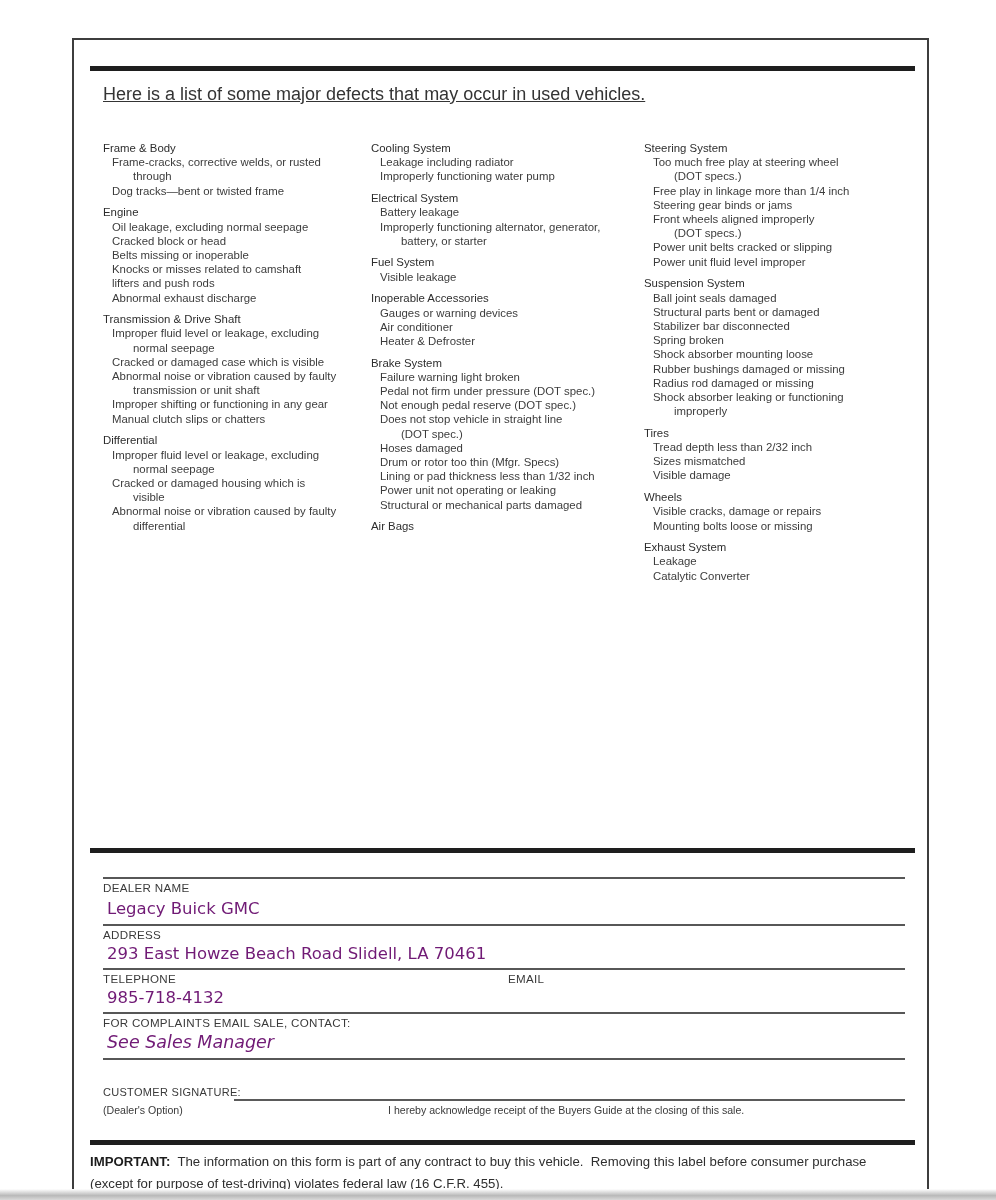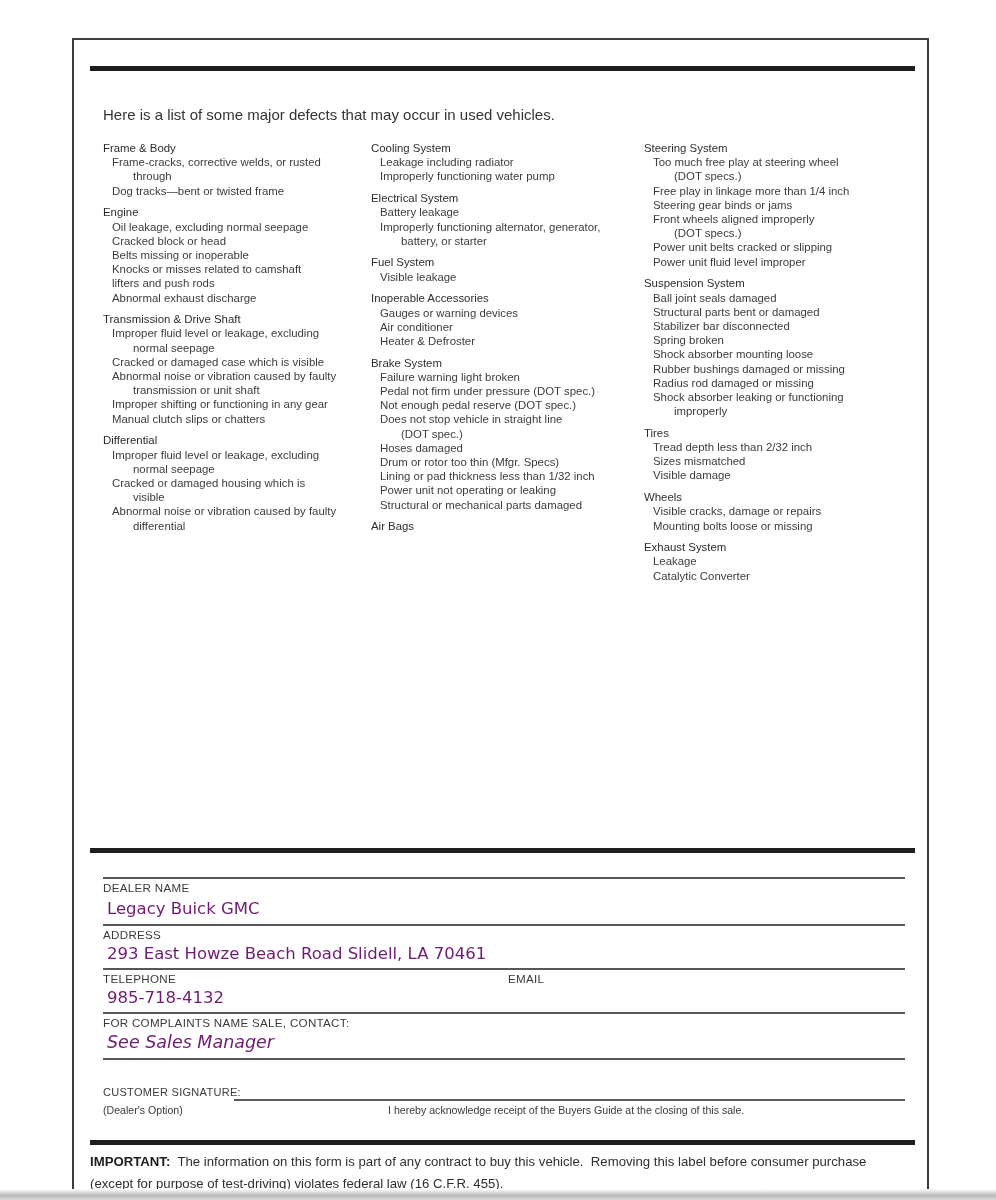--- a/index.html
+++ b/index.html
@@ -11,22 +11,23 @@
   }
   .frame{
     position:absolute;left:72px;top:38px;width:857px;height:1200px;
     border:2px solid #3d3d3d;border-bottom:none;box-sizing:border-box;
     background:#fff;
   }
   .bar{
     position:absolute;left:90px;width:825px;height:5px;background:#1e1e1e;
   }
   .intro{
-    position:absolute;left:103px;top:106px;font-size:15px;color:#343434;
+    position:absolute;left:103px;top:84px;font-size:18px;color:#343434;
     white-space:nowrap;
+    text-decoration:underline;
   }
   .col{
     position:absolute;top:141px;font-size:11.4px;line-height:14.2px;color:#3c3c3c;
   }
   .col-1{left:103px;width:262px;}
   .col-2{left:371px;width:268px;}
   .col-3{left:644px;width:266px;}
   .ln{white-space:nowrap;}
   .h{font-weight:normal;color:#2d2d2d;margin-top:7.5px;}
   .col .h:first-child{margin-top:0;}
@@ -170,21 +171,21 @@
 <div class="flabel" style="left:103px;top:928px;">ADDRESS</div>
 <div class="fvalue" style="left:107px;top:944px;">293 East Howze Beach Road Slidell, LA 70461</div>
 
 <div class="fline" style="top:968px;"></div>
 <div class="flabel" style="left:103px;top:972px;">TELEPHONE</div>
 <div class="flabel" style="left:508px;top:972px;">EMAIL</div>
 <div class="fvalue" style="left:107px;top:988px;">985-718-4132</div>
 <div class="fvalue" style="left:512px;top:988px;"></div>
 
 <div class="fline" style="top:1012px;"></div>
-<div class="flabel" style="left:103px;top:1016px;">FOR COMPLAINTS NAME SALE, CONTACT:</div>
+<div class="flabel" style="left:103px;top:1016px;">FOR COMPLAINTS EMAIL SALE, CONTACT:</div>
 <div class="fvalue" style="left:107px;top:1032px;font-size:17.5px;font-style:italic;">See Sales Manager</div>
 <div class="fline" style="top:1058px;"></div>
 
 <div class="sig-label">CUSTOMER SIGNATURE:</div>
 <div class="sig-line"></div>
 <div class="small" style="left:103px;top:1104px;">(Dealer's Option)</div>
 <div class="small" style="left:388px;top:1104px;">I hereby acknowledge receipt of the Buyers Guide at the closing of this sale.</div>
 
 <div class="bar" style="top:1140px;"></div>
 

